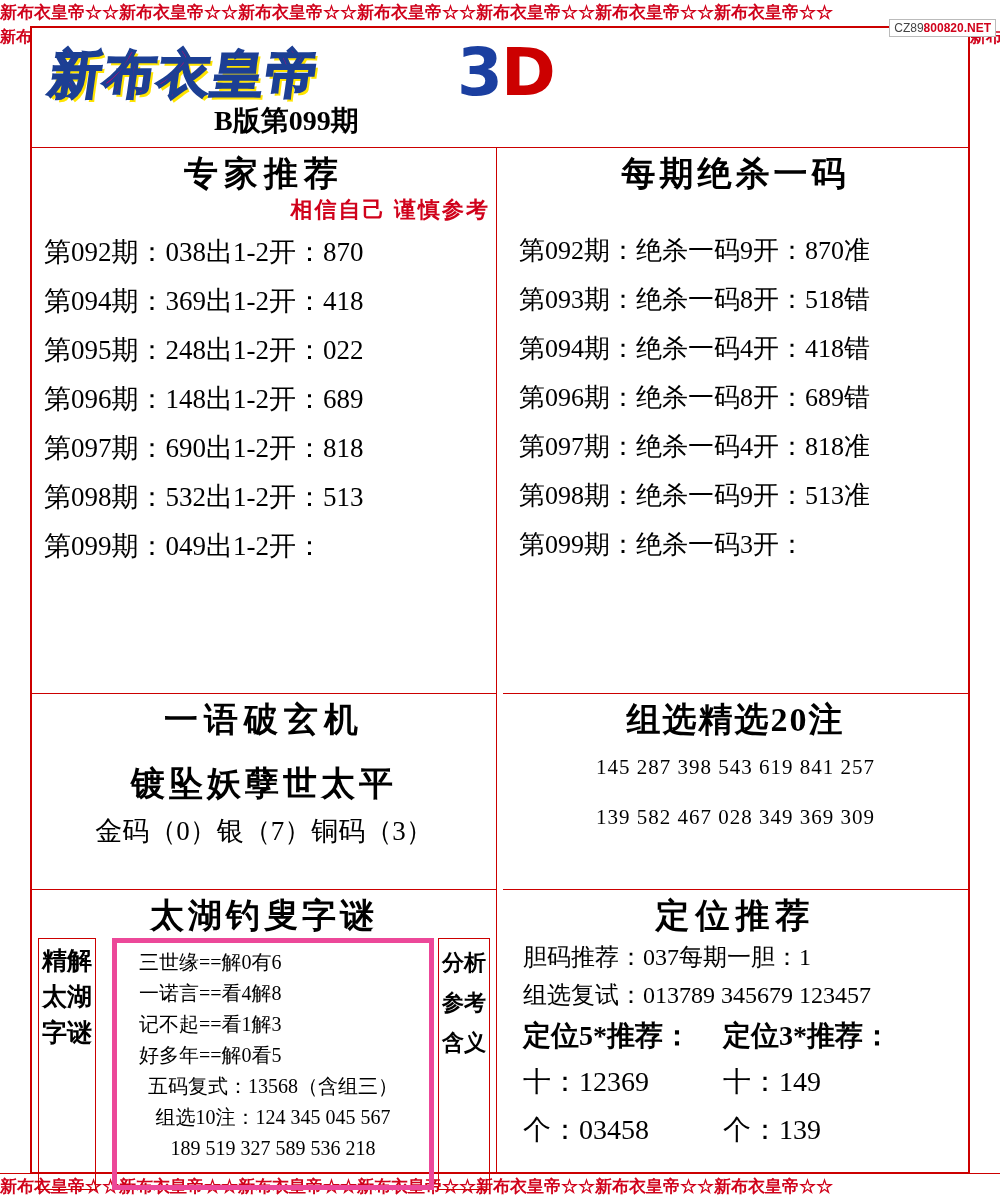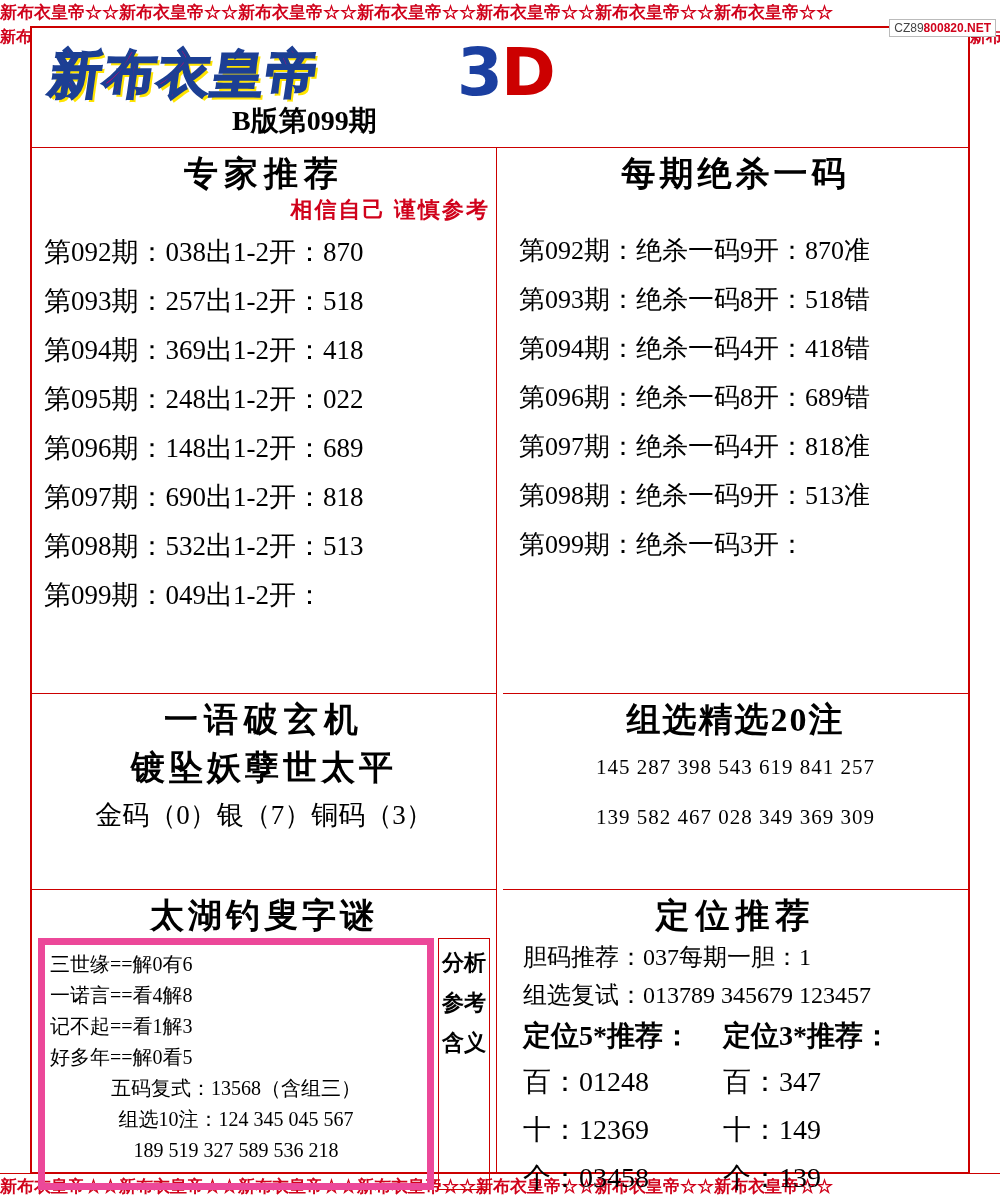--- a/index.html
+++ b/index.html
@@ -96,21 +96,21 @@
     font-weight: bold;
     color: #d8006b;
     -webkit-text-stroke: 2px #1c3f94;
     letter-spacing: 2px;
     font-family: "DejaVu Sans", sans-serif;
     transform: skewX(-8deg);
     text-shadow: 3px 3px 0 #ffe400;
   }
   .issue {
     position: absolute;
-    left: 200px;
+    left: 182px;
     top: 74px;
     font-size: 28px;
     font-weight: bold;
     color: #000;
     font-family: "Liberation Serif", serif;
   }
   .logo3d {
     position: absolute;
     left: 425px;
     top: 6px;
@@ -187,21 +187,21 @@
   }
 
   
   .riddle-main {
     text-align: center;
     font-size: 34px;
     font-weight: bold;
     font-family: "Liberation Serif", serif;
     letter-spacing: 4px;
     line-height: 52px;
-    margin-top: 0;
+    margin-top: 16px;
   }
   .riddle-codes {
     text-align: center;
     font-size: 27px;
     font-family: "Liberation Serif", serif;
     line-height: 42px;
   }
 
   
   .num-line {
@@ -225,23 +225,24 @@
     text-align: center;
     font-size: 25px;
     font-weight: bold;
     font-family: "Liberation Serif", serif;
     line-height: 36px;
     padding-top: 4px;
     margin-right: 4px;
   }
   .taihu-center {
     flex: 1;
-    border: 7px solid #ec4899;
-    box-sizing: border-box;
-    padding: 4px 5px;
+    border: 5px solid #ec4899;
+    box-sizing: border-box;
+    padding: 4px 22px;
+    margin-left: 12px;
   }
   .taihu-line {
     font-size: 20px;
     font-family: "Liberation Serif", serif;
     line-height: 31px;
     color: #000;
     white-space: nowrap;
   }
   .taihu-line.center {
     text-align: center;
@@ -319,39 +320,39 @@
 
     <div class="cols">
 
       <div class="col col-left">
 
         <div class="panel" style="height:546px;">
           <div class="panel-title">专家推荐</div>
           <div class="panel-sub">相信自己 谨慎参考</div>
           <div class="rows">
             <div class="row-line">第092期：038出1-2开：870</div>
-            <div class="row-line">第093期：257出1-2开：518</div>
             <div class="row-line">第094期：369出1-2开：418</div>
             <div class="row-line">第095期：248出1-2开：022</div>
             <div class="row-line">第096期：148出1-2开：689</div>
             <div class="row-line">第097期：690出1-2开：818</div>
             <div class="row-line">第098期：532出1-2开：513</div>
             <div class="row-line">第099期：049出1-2开：</div>
           </div>
         </div>
 
         <div class="panel" style="height:196px;">
           <div class="panel-title">一语破玄机</div>
           <div class="riddle-main">镀坠妖孽世太平</div>
           <div class="riddle-codes">金码（0）银（7）铜码（3）</div>
         </div>
 
         <div class="panel" style="height:282px;">
           <div class="panel-title" style="letter-spacing:4px;">太湖钓叟字谜</div>
           <div class="taihu-body">
+            <div class="taihu-label">精解太湖字谜</div>
             <div class="taihu-center">
               <div class="taihu-line">三世缘==解0有6</div>
               <div class="taihu-line">一诺言==看4解8</div>
               <div class="taihu-line">记不起==看1解3</div>
               <div class="taihu-line">好多年==解0看5</div>
               <div class="taihu-line center">五码复式：13568（含组三）</div>
               <div class="taihu-line center">组选10注：124 345 045 567</div>
               <div class="taihu-line center">189 519 327 589 536 218</div>
             </div>
             <div class="taihu-right">分析参考含义</div>
@@ -383,24 +384,20 @@
 
         <div class="panel" style="height:282px;">
           <div class="panel-title" style="letter-spacing:6px;">定位推荐</div>
           <div class="pos-line">胆码推荐：037每期一胆：1</div>
           <div class="pos-line">组选复试：013789 345679 123457</div>
           <div class="pos-head">
             <div>定位5*推荐：</div>
             <div>定位3*推荐：</div>
           </div>
           <div class="pos-row">
-            <div>百：01248</div>
-            <div>百：347</div>
-          </div>
-          <div class="pos-row">
             <div>十：12369</div>
             <div>十：149</div>
           </div>
           <div class="pos-row">
             <div>个：03458</div>
             <div>个：139</div>
           </div>
         </div>
 
       </div>

